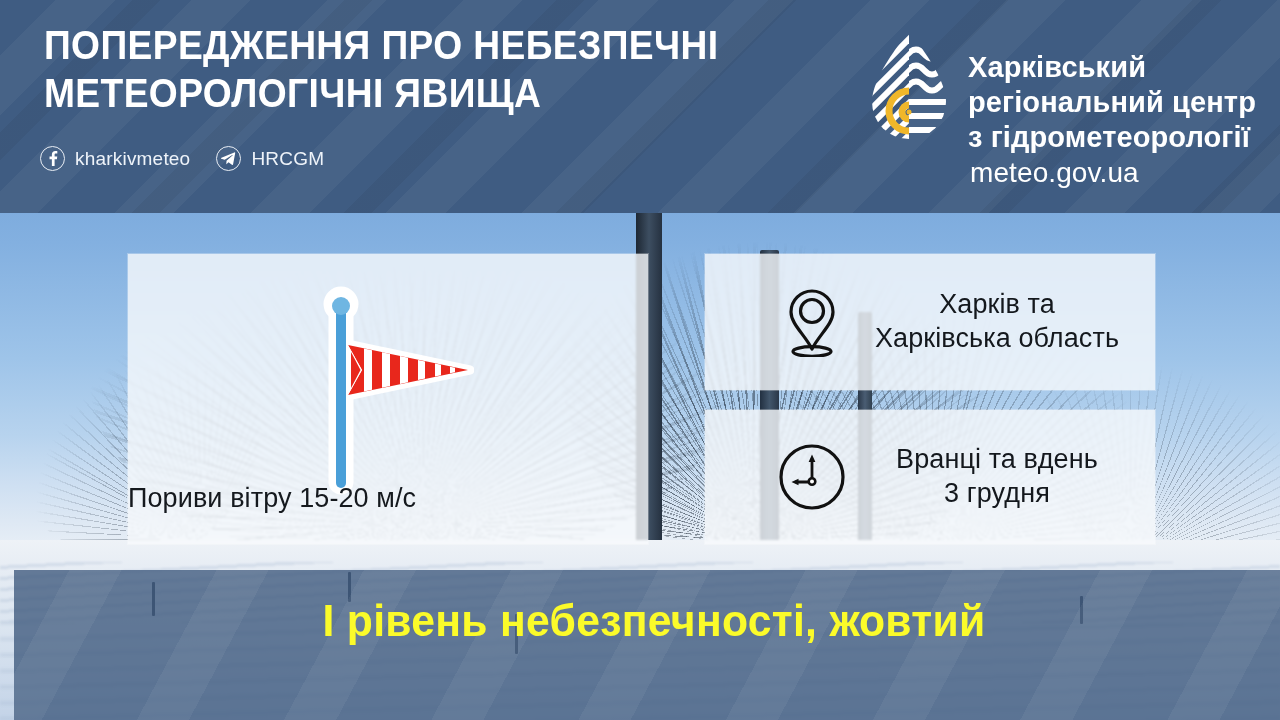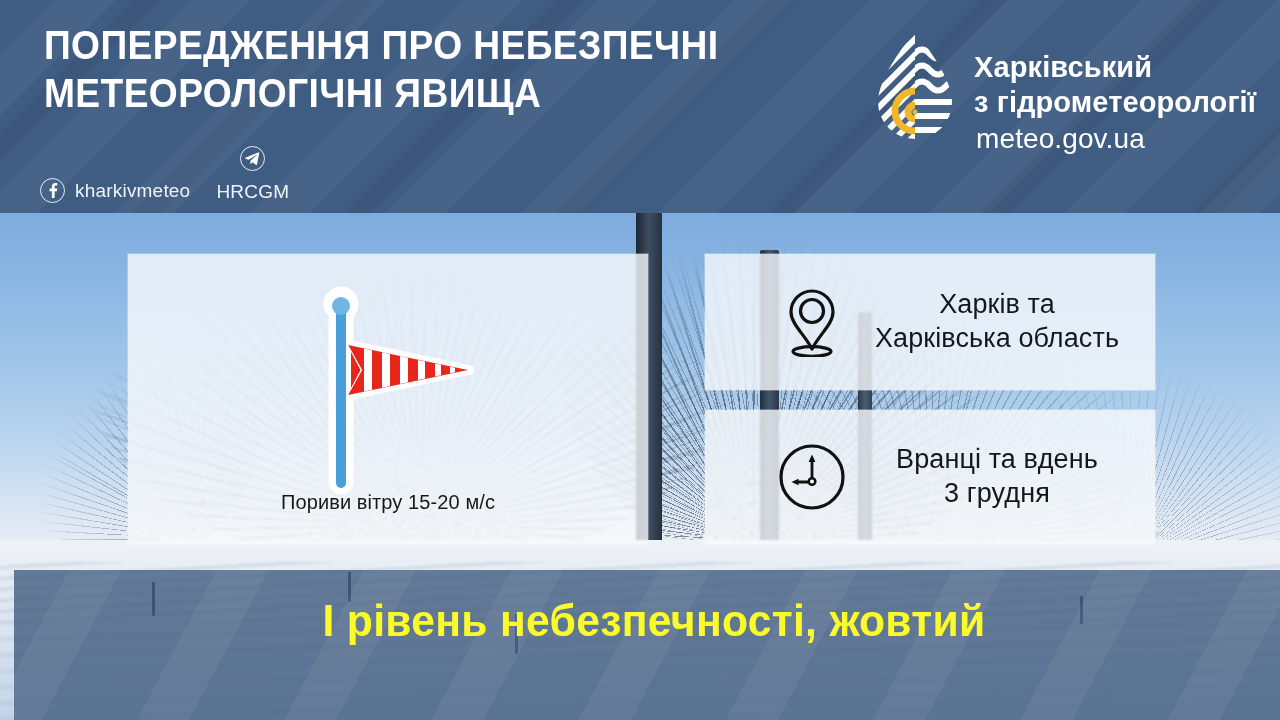--- a/index.html
+++ b/index.html
@@ -135,21 +135,21 @@
   }
 
   .socials { position:absolute; left:40px; top:146px; display:flex; align-items:flex-end; gap:14px; }
   .soc { display:flex; align-items:center; gap:10px; }
   .soc-ic {
     width:25px; height:25px; border:1.6px solid #e9eef5; border-radius:50%;
     display:flex; align-items:center; justify-content:center; flex:none;
   }
   .soc-ic svg { display:block; }
   .soc-lbl { color:#eef3f9; font-size:19px; font-weight:400; letter-spacing:.2px; }
-  .soc + .soc { margin-left:12px;flex-direction:column; }
+  .soc + .soc { margin-left:12px; }
 
   
   .logo { position:absolute; right:24px; top:26px; display:flex; align-items:flex-start; gap:16px; }
   .logo-mark { width:86px; height:112px; flex:none; margin-top:4px; }
   .logo-text { color:#fff;margin-top:24px; }
   .logo-text .ln {
     font-size:29px; font-weight:700; line-height:1.2; letter-spacing:.1px; white-space:nowrap;
   }
   .logo-text .site {
     font-size:28px; font-weight:400; line-height:1.24; margin-top:2px; letter-spacing:.1px;
@@ -162,22 +162,22 @@
     background:rgba(247,250,253,.80);
     box-shadow:0 0 0 1px rgba(255,255,255,.28);
     backdrop-filter:blur(1px);
   }
   .panel-wind { left:128px; top:254px; width:520px; height:290px; }
   .panel-loc  { left:705px; top:254px; width:450px; height:136px; }
   .panel-time { left:705px; top:410px; width:450px; height:134px; }
 
   .wind-caption {
     position:absolute; left:0; right:0; bottom:30px;
-    text-align:center; color:#15191e;
-    font-size:20px; font-weight:400; letter-spacing:.1px;
+    text-align:left; color:#15191e;
+    font-size:27px; font-weight:400; letter-spacing:.1px;
   }
 
   .windsock { position:absolute; left:50%; top:28px; transform:translateX(-86px); }
 
   .row { position:absolute; inset:0; display:flex; align-items:center; padding:0 18px 0 26px; gap:14px;margin-left:44px; }
   .row-ic { flex:none; width:74px; display:flex; justify-content:center; }
   .row-txt {
     flex:1; text-align:center; color:#14181d;
     font-size:27px; font-weight:400; line-height:1.25; letter-spacing:.1px;
     padding-right:6px;
@@ -300,20 +300,21 @@
           <g fill="none" stroke="#f0b72a" stroke-width="7" stroke-linecap="butt">
             <path d="M43 61 A20 20 0 0 0 23 81 A20 20 0 0 0 43 101"></path>
             <path d="M43 75 A7 7 0 0 0 36 82 A7 7 0 0 0 43 89"></path>
           </g>
           <circle cx="43" cy="82" r="2.5" fill="#f0b72a"></circle>
         </g>
       </svg>
 
       <div class="logo-text">
         <div class="ln">Харківський</div>
+        <div class="ln">регіональний центр</div>
         <div class="ln">з гідрометеорології</div>
         <div class="site">meteo.gov.ua</div>
       </div>
     </div>
   </div>
 
   <div class="panel panel-wind">
     <svg class="windsock" width="172" height="215" viewBox="0 0 172 215">
 
       <g stroke="#ffffff" stroke-width="9" stroke-linejoin="round" stroke-linecap="round" fill="#ffffff">

